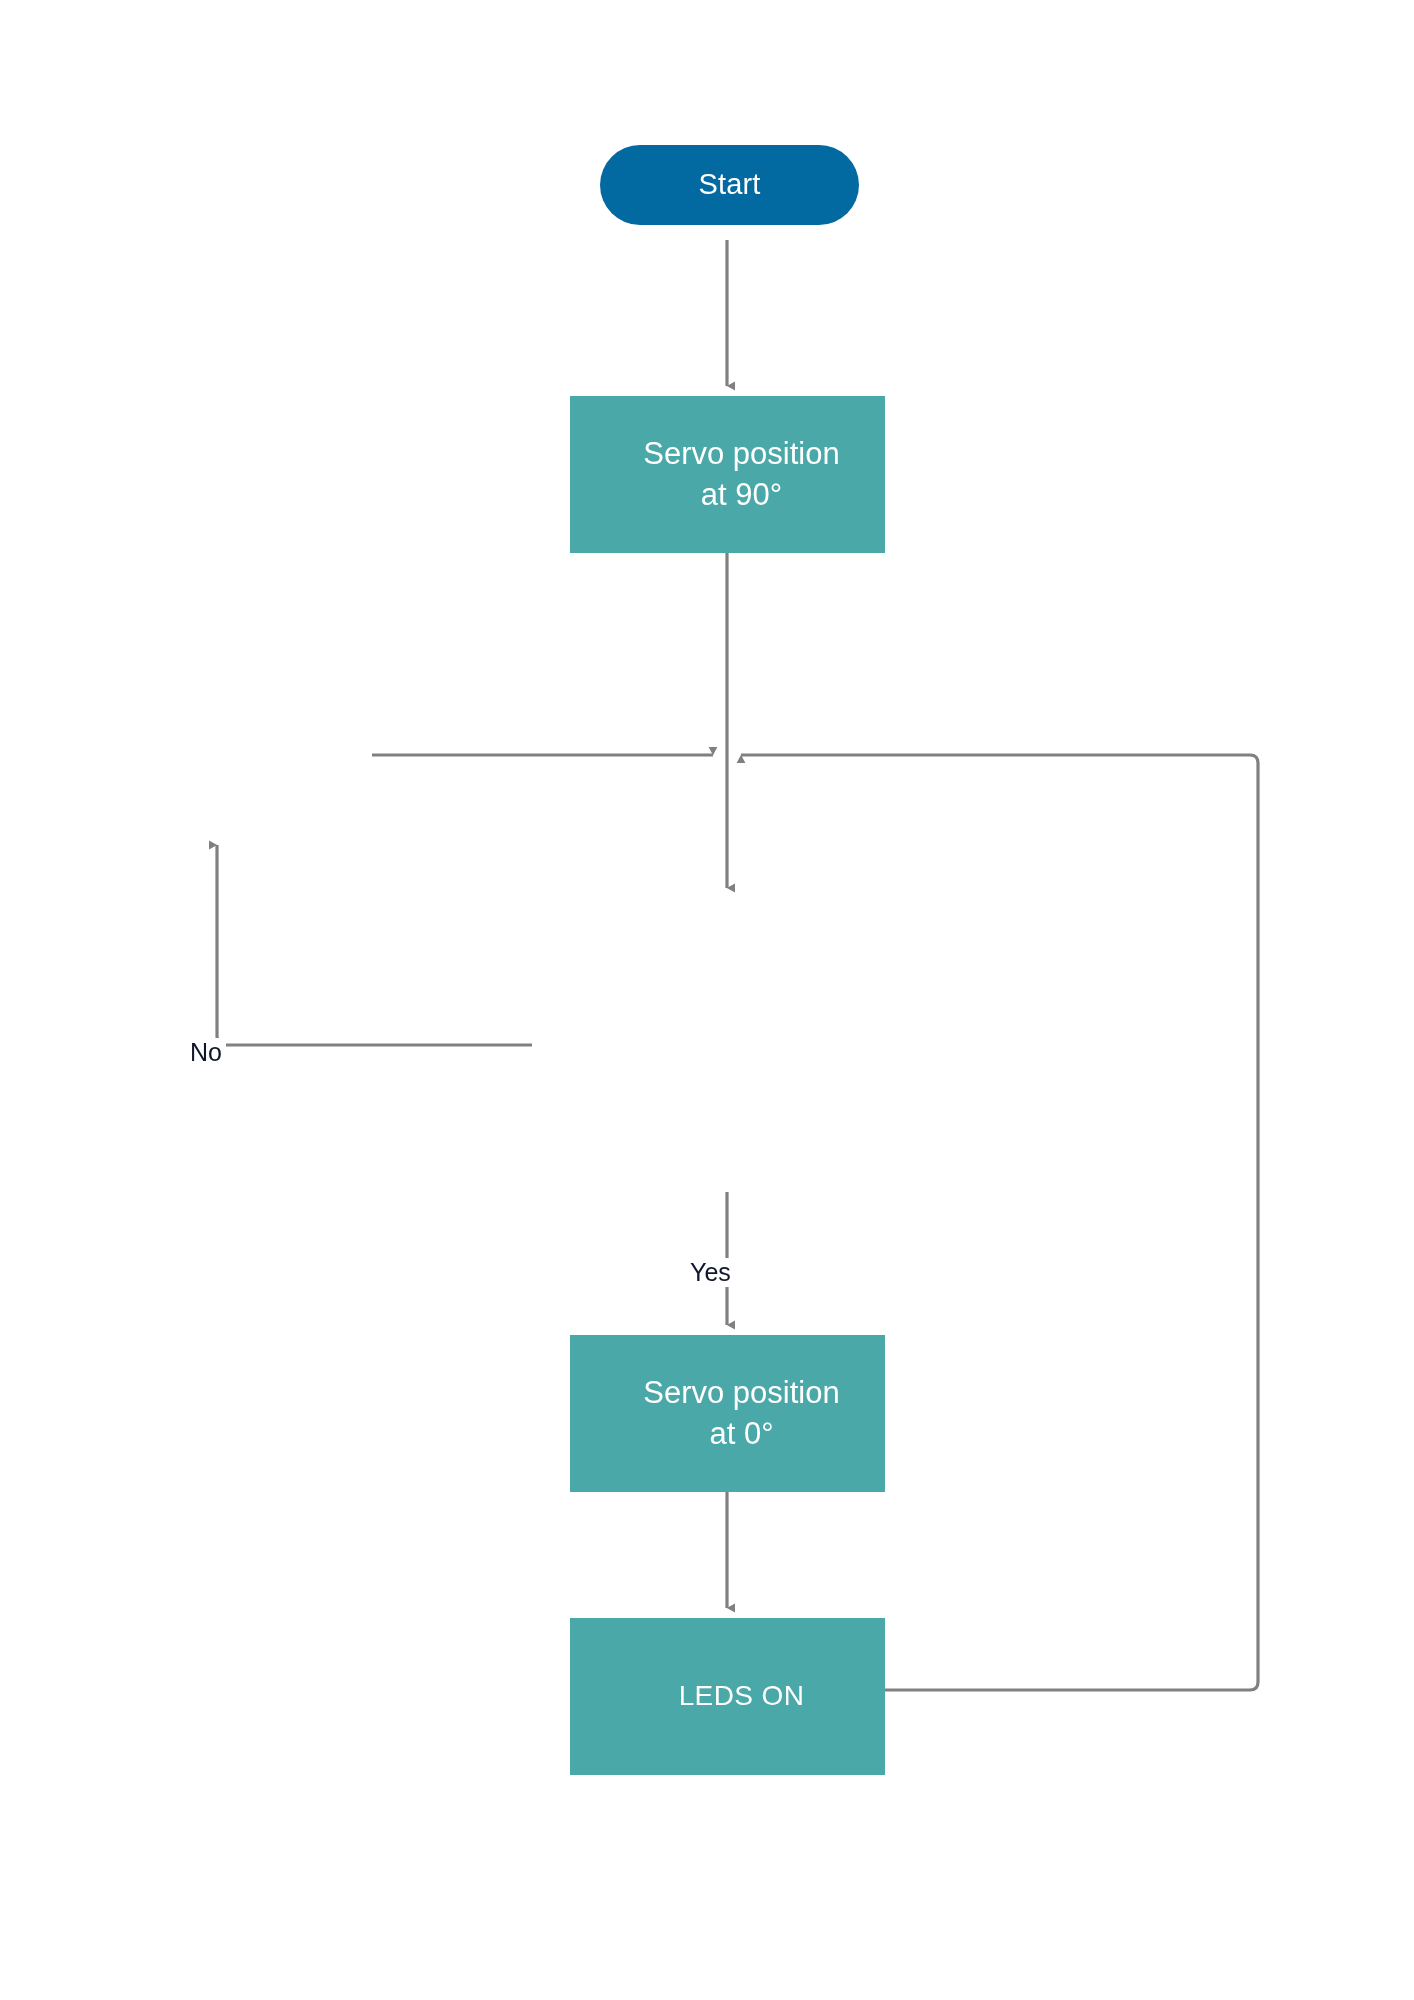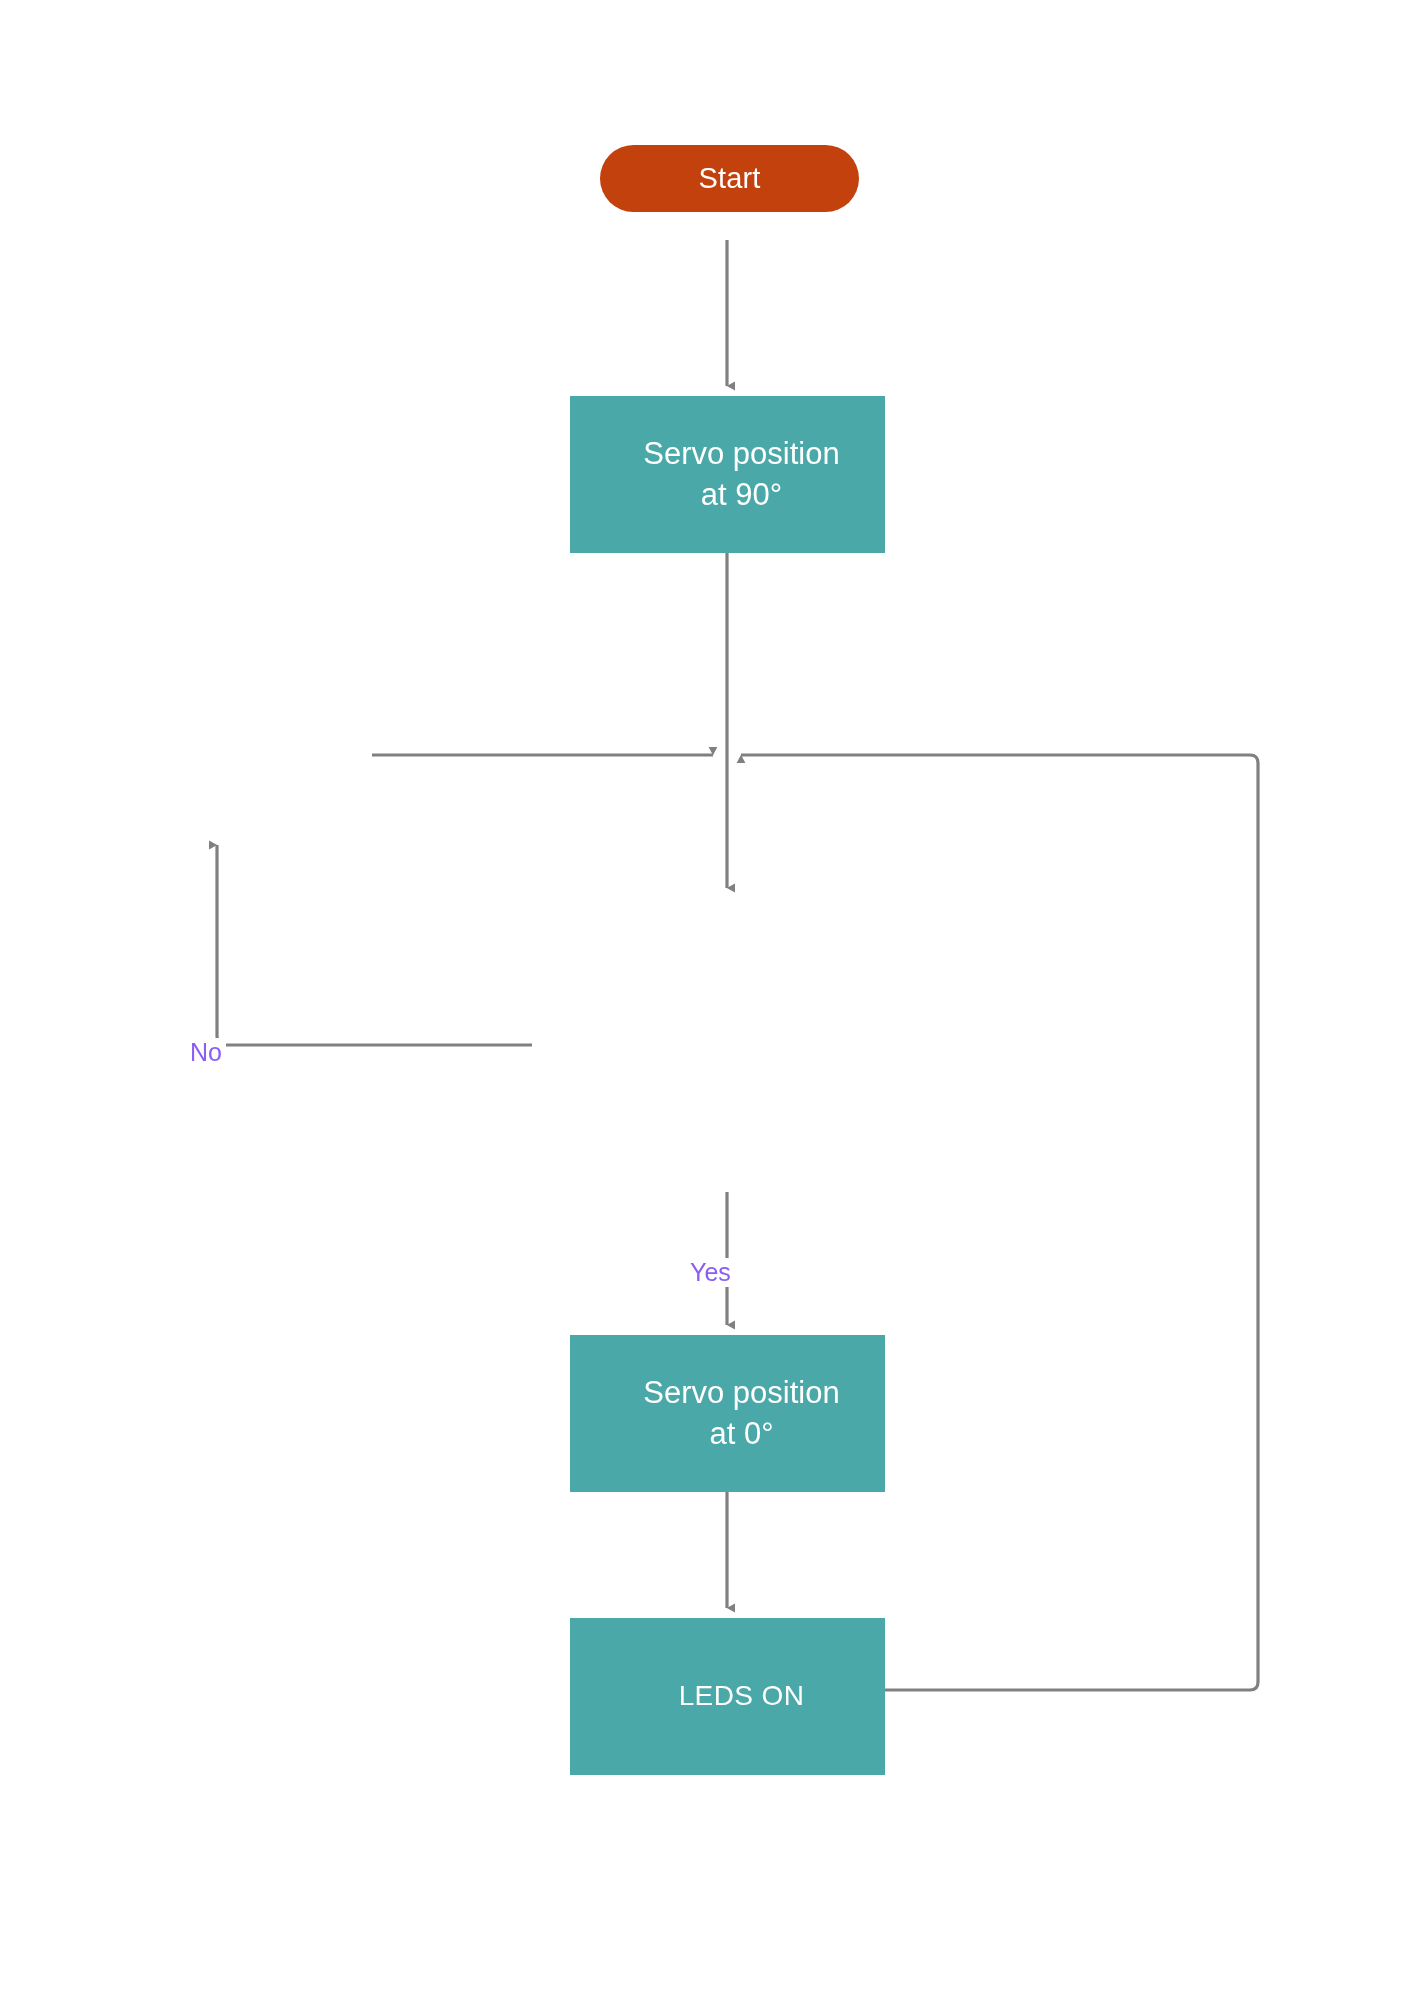--- a/index.html
+++ b/index.html
@@ -33,23 +33,23 @@
     color: #ffffff;
     box-sizing: border-box;
     line-height: 1.30;
     white-space: pre-line;
     z-index: 3;
   }
   .node-start {
     left: 600px;
     top: 145px;
     width: 259px;
-    height: 67px;
+    height: 80px;
     border-radius: 48px;
-    background: #c2410c;
+    background: #0369a1;
     font-size: 29px;
     letter-spacing: 0.2px;
   }
   .node-process {
     background: #4ba8a8;
     font-size: 31px;
     padding-left: 28px;
   }
   .node-servo90 {
     left: 570px;
@@ -98,21 +98,21 @@
   }
   .diamond-label {
     position: relative;
     z-index: 2;
     color: #ffffff;
     white-space: pre-line;
     line-height: 1.32;
   }
   .edge-label {
     position: absolute;
-    color: #8b5cf6;
+    color: #0f172a;
     font-size: 25px;
     z-index: 4;
     background: #ffffff;
     padding: 0 4px;
   }
   .label-no {
     left: 186px;
     top: 1038px;
   }
   .label-yes {

